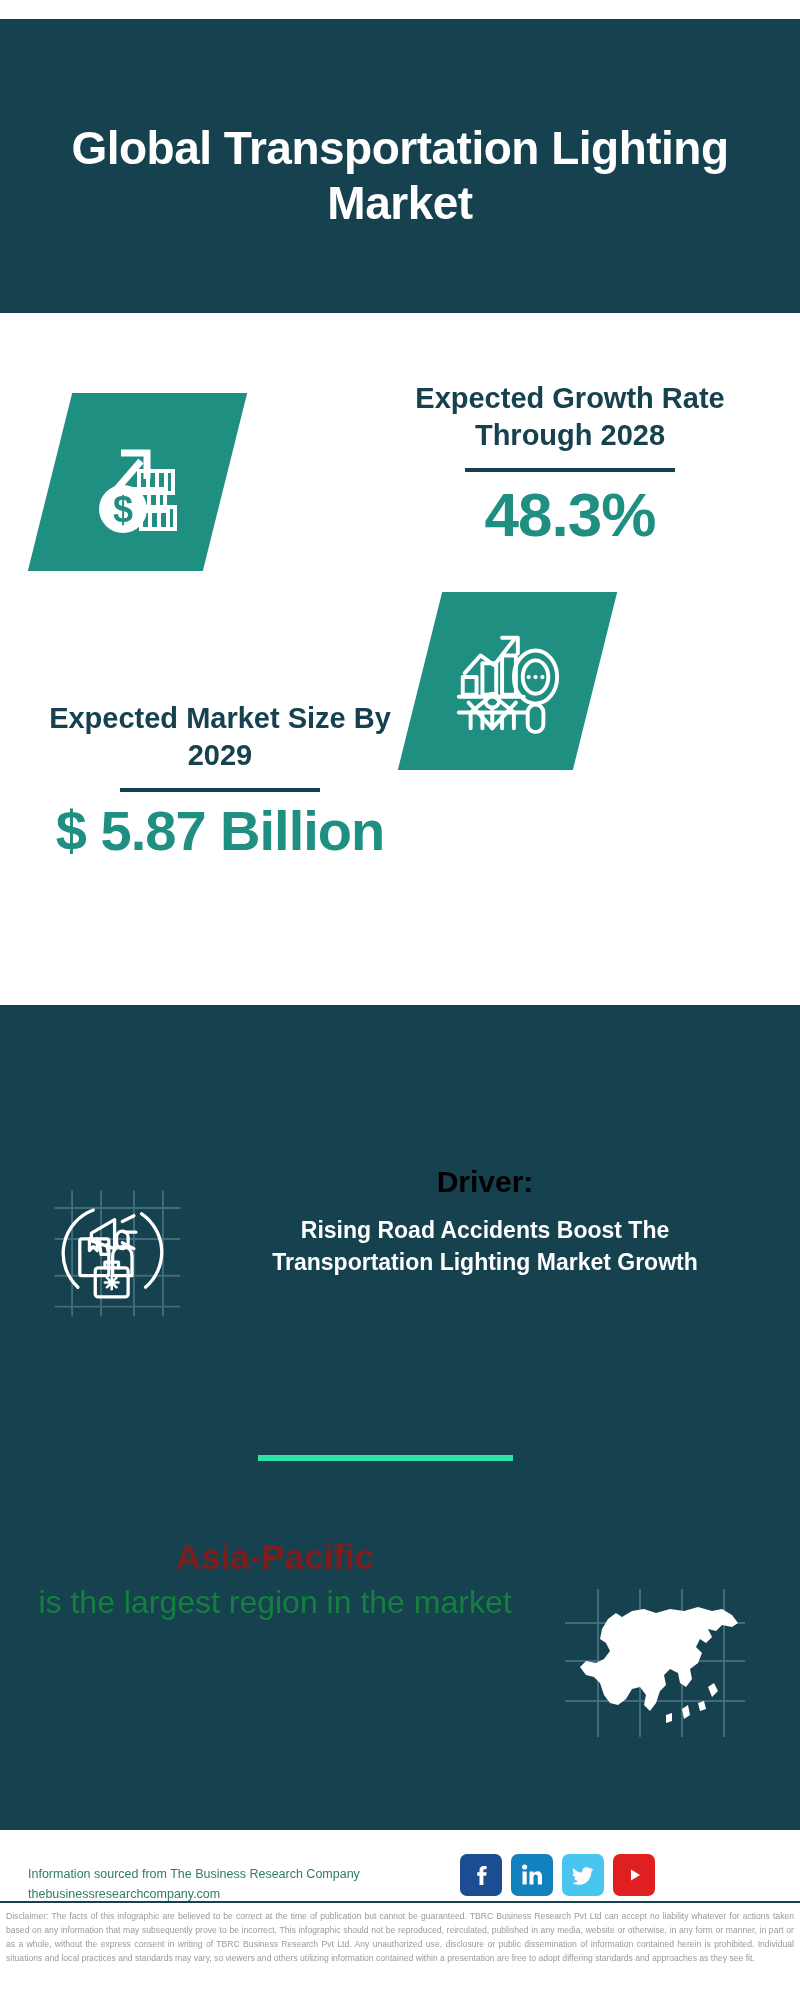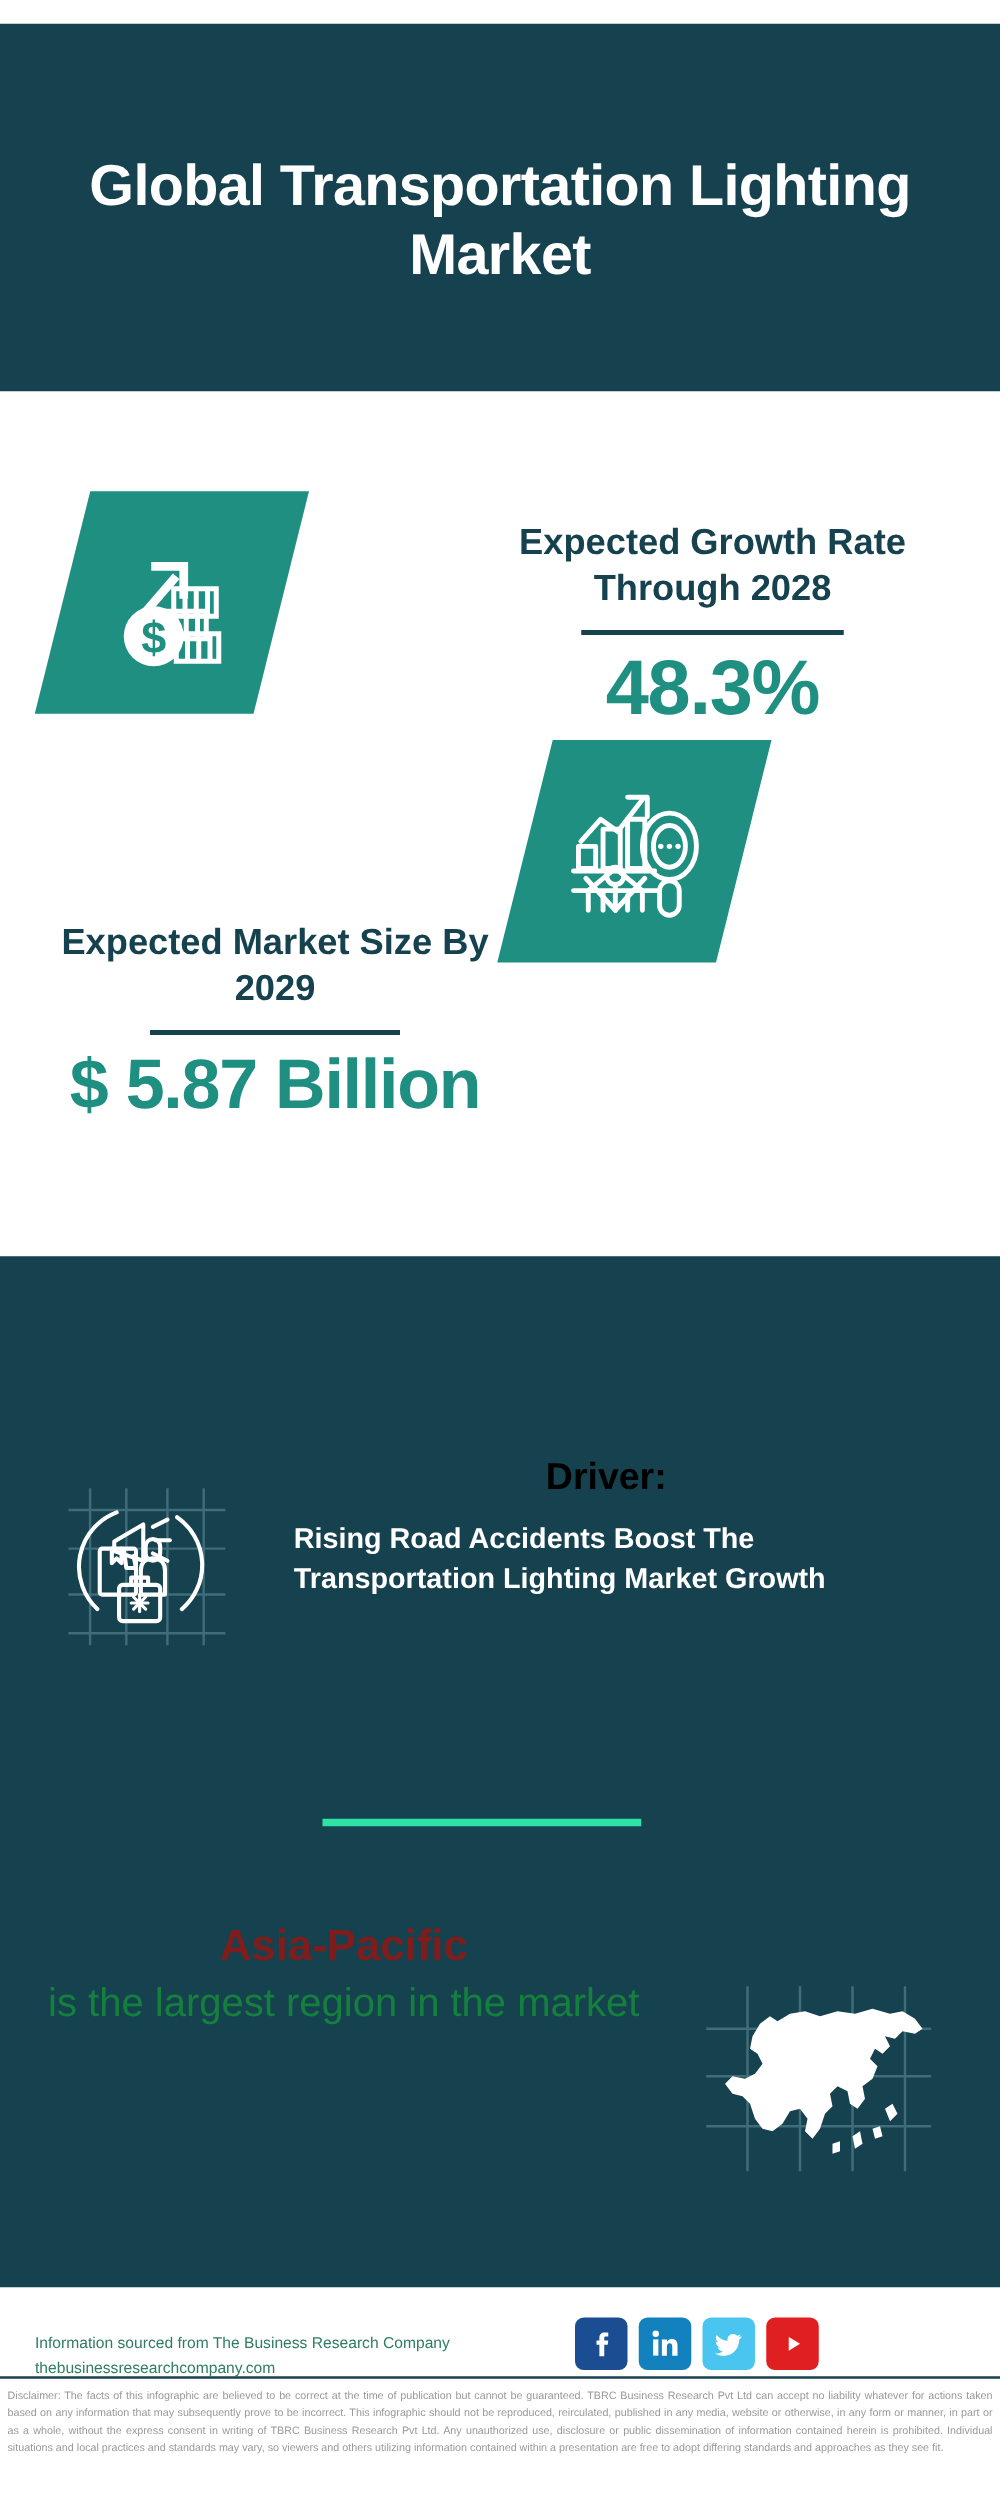--- a/index.html
+++ b/index.html
@@ -35,21 +35,20 @@
     background:#1f8f82;
     transform:skewX(-14deg);
     display:flex; align-items:center; justify-content:center;
   }
   .para > svg { transform:skewX(14deg); }
 
   
   .stat-head {
     color:#16414f; font-size:29px; font-weight:bold; line-height:1.28;
     text-align:center;
-    margin-top:36px;
   }
   .stat-rule {
     height:4px; background:#16414f; margin:14px auto 10px auto;
   }
   .stat-value {
     color:#1f8f82; font-size:62px; font-weight:bold; line-height:1.05;
     text-align:center; letter-spacing:-1px;
   }
 
   .block1 { position:absolute; left:370px; top:380px; width:400px; }
@@ -73,20 +72,21 @@
     display:flex; align-items:flex-start;
   }
   .driver-icon { width:235px; display:flex; justify-content:center; padding-top:14px; }
   .driver-text { width:500px; }
   .driver-label {
     color:#000000; font-size:30px; font-weight:bold; text-align:center;
     margin-bottom:6px;
   }
   .driver-body {
     color:#ffffff; font-size:23px; font-weight:bold; line-height:1.38;
+    text-align:center;
     margin-top:16px;
   }
 
   .green-divider {
     position:absolute; left:258px; top:1455px; width:255px; height:6px;
     background:#2fe3a7;
   }
 
   .region-wrap {
     position:absolute; left:0; top:1535px; width:800px;

